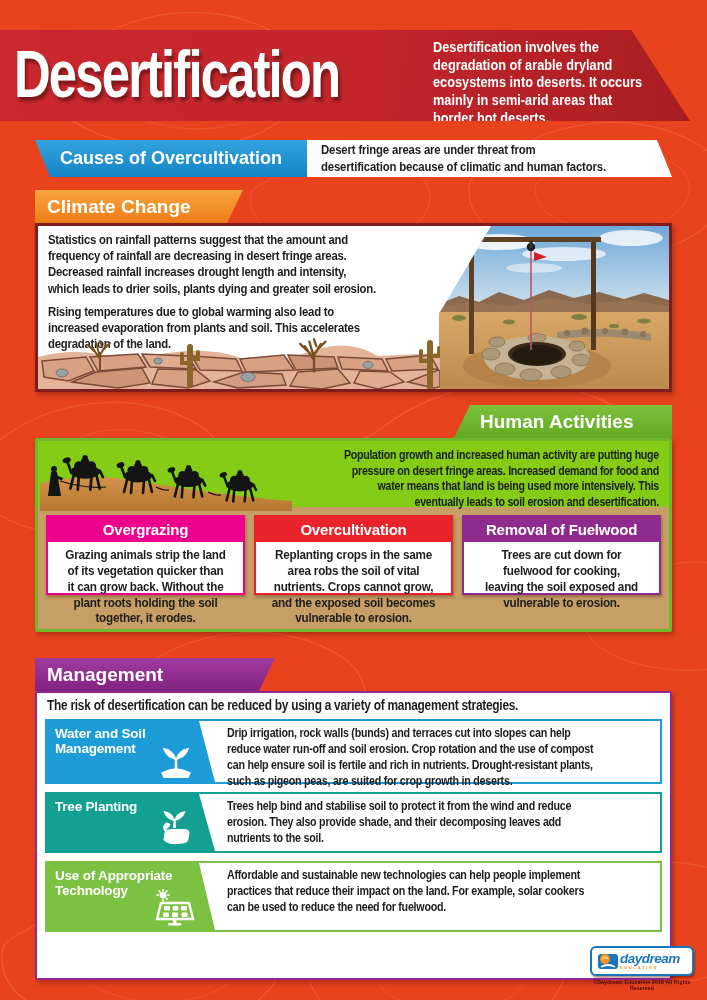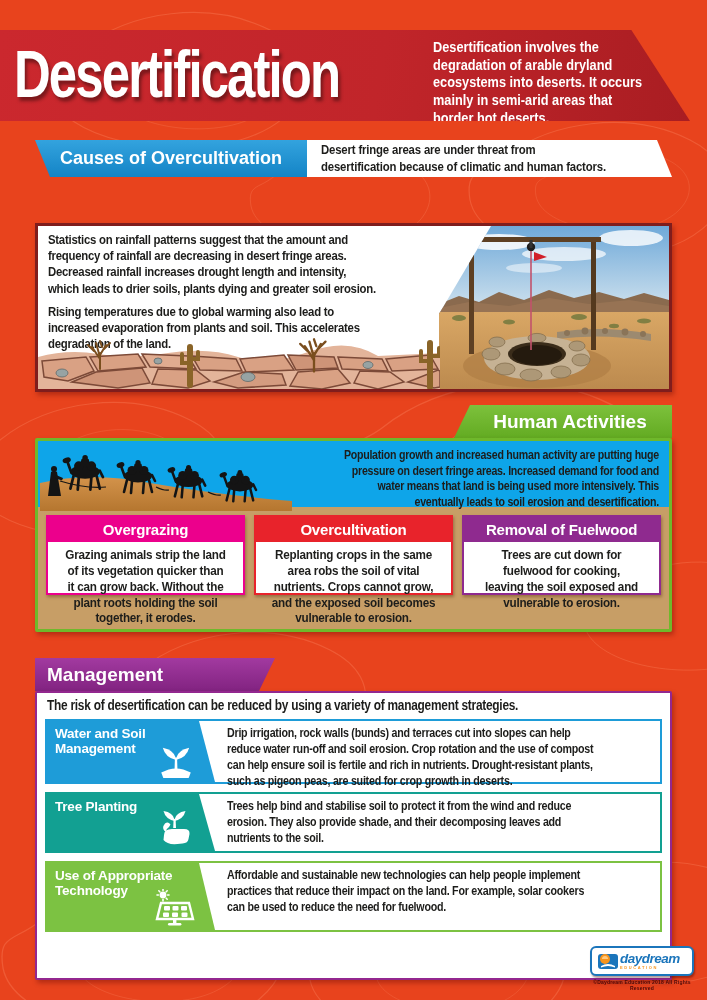--- a/index.html
+++ b/index.html
@@ -33,21 +33,21 @@
   }
 
   
   .banner{
     position:absolute;height:33px;line-height:33px;color:#fff;font-size:19px;
     filter:drop-shadow(2px 3px 2px rgba(80,5,0,.4));
   }
   .slant-right{clip-path:polygon(0 0,100% 0,calc(100% - 16px) 100%,0 100%);padding:0 26px 0 12px;}
   .slant-left{clip-path:polygon(16px 0,100% 0,100% 100%,0 100%);padding:0 12px 0 26px;}
   .banner-orange{top:190px;left:35px;width:208px;background:linear-gradient(#F9A43E,#EE7D18);}
-  .banner-green{top:405px;right:35px;width:218px;background:linear-gradient(#7DC13C,#63AB22);text-align:center;}
+  .banner-green{top:405px;right:35px;width:218px;background:linear-gradient(#7DC13C,#63AB22);text-align:left;}
   .banner-purple{top:658px;left:35px;width:240px;background:linear-gradient(#A23AA0,#822381);}
 
   
   .causes-row{
     position:absolute;top:140px;left:35px;width:637px;height:37px;display:flex;
     clip-path:polygon(0 0,calc(100% - 15px) 0,100% 100%,15px 100%);
     filter:drop-shadow(2px 3px 2px rgba(80,5,0,.4));
   }
   .causes-label{
     flex:0 0 272px;background:linear-gradient(#33A3DE,#1484C6);color:#fff;
@@ -61,21 +61,21 @@
     position:absolute;top:223px;left:35px;width:637px;height:169px;background:#fff;
     border:3px solid #7f1d1d;border-radius:0;box-shadow:2px 3px 5px rgba(80,0,0,.35);
   }
   .climate-text{position:absolute;left:10px;top:6px;width:480px;}
   .climate-text p{margin:0 0 7px 0;font-size:13.4px;line-height:1.21;letter-spacing:-.3px;}
   .well-photo{position:absolute;top:0;right:0;}
   .soil-strip{position:absolute;left:0;bottom:0;}
 
   
   .human-box{
-    position:absolute;top:438px;left:35px;width:637px;height:194px;background:#0ea5e9;
+    position:absolute;top:438px;left:35px;width:637px;height:194px;background:#84cc16;
     border:3px solid #6FB82B;border-radius:2px;box-shadow:2px 3px 5px rgba(80,0,0,.35);
   }
   .human-tan{position:absolute;left:0;right:0;top:66px;bottom:0;background:#C79E66;}
   .caravan{position:absolute;left:2px;top:0;}
   .human-intro{
     position:absolute;right:10px;top:7px;width:425px;margin:0;text-align:right;
     font-size:12.5px;line-height:1.24;letter-spacing:-.3px;
   }
   .card{position:absolute;top:74px;width:199px;height:80px;background:#fff;border:2px solid var(--c);box-shadow:1px 2px 3px rgba(60,20,0,.35);}
   .card-0{left:8px;--c:#EC008C;}
@@ -168,20 +168,21 @@
   </header>
 
   <div class="causes-row">
     <div class="causes-label">Causes of Overcultivation</div>
     <div class="causes-desc">
       <p class="pre cx">Desert fringe areas are under threat from
 desertification because of climatic and human factors.</p>
     </div>
   </div>
 
+  <div class="banner slant-right banner-orange">Climate Change</div>
 
   <section class="climate-box">
     <div class="climate-text cx">
       <p class="pre">Statistics on rainfall patterns suggest that the amount and
 frequency of rainfall are decreasing in desert fringe areas.
 Decreased rainfall increases drought length and intensity,
 which leads to drier soils, plants dying and greater soil erosion.</p>
       <p class="pre">Rising temperatures due to global warming also lead to
 increased evaporation from plants and soil. This accelerates
 degradation of the land.</p>

